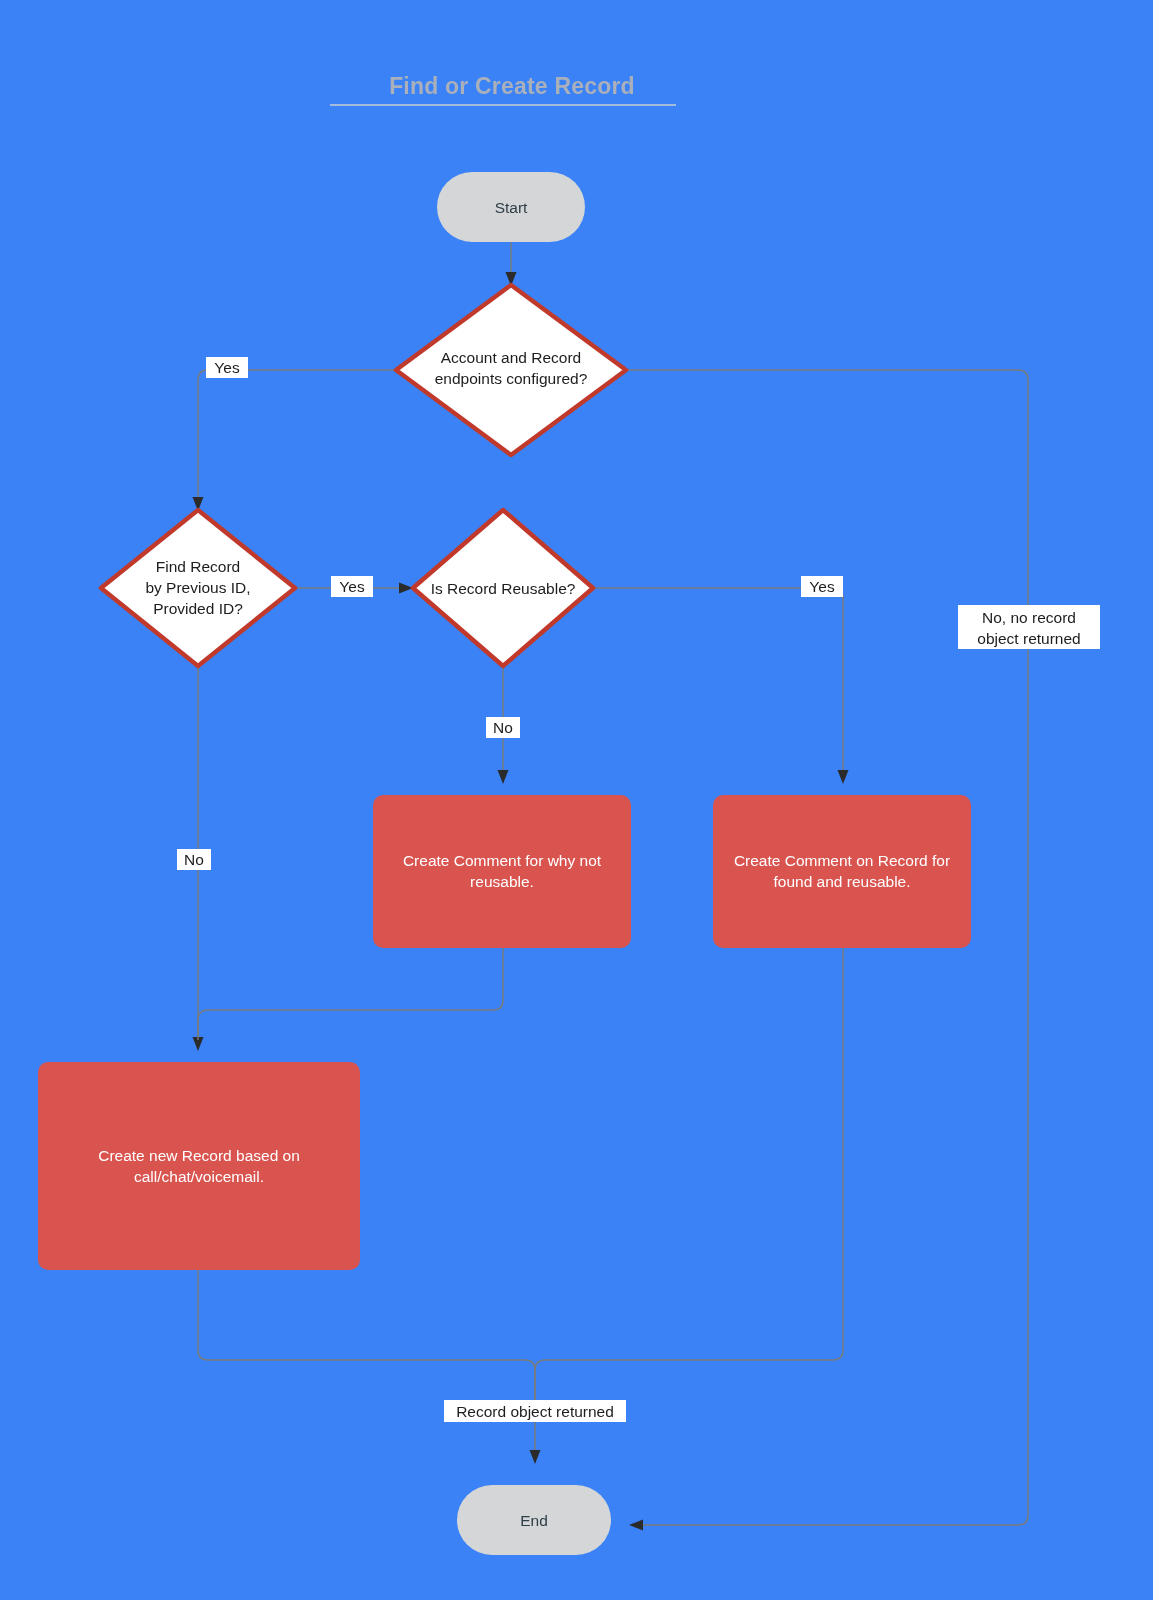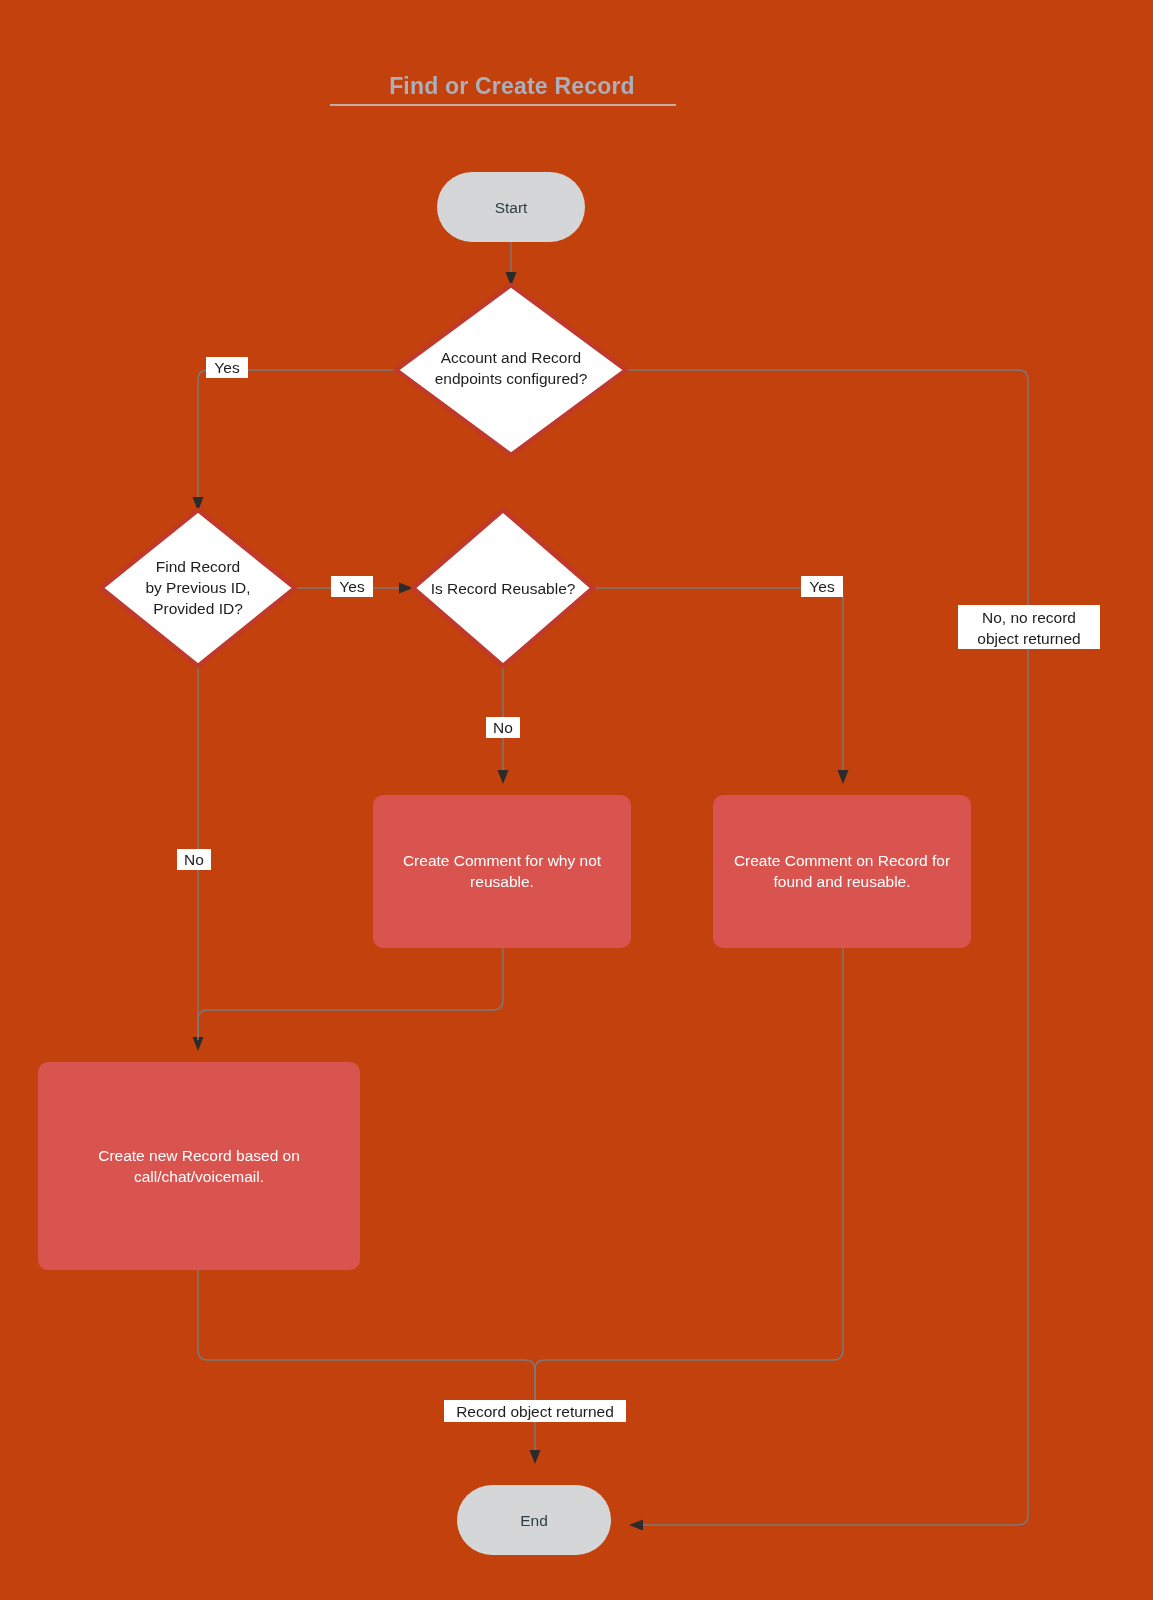--- a/index.html
+++ b/index.html
@@ -10,21 +10,21 @@
   body {
     width: 1153px;
     height: 1600px;
     font-family: "Liberation Sans", sans-serif;
     overflow: hidden;
   }
   #diagram-root {
     position: relative;
     width: 1153px;
     height: 1600px;
-    background: #c2410c;
+    background: #3b82f6;
   }
   svg#flow {
     position: absolute;
     top: 0;
     left: 0;
     width: 1153px;
     height: 1600px;
     display: block;
   }
   .title-text {

